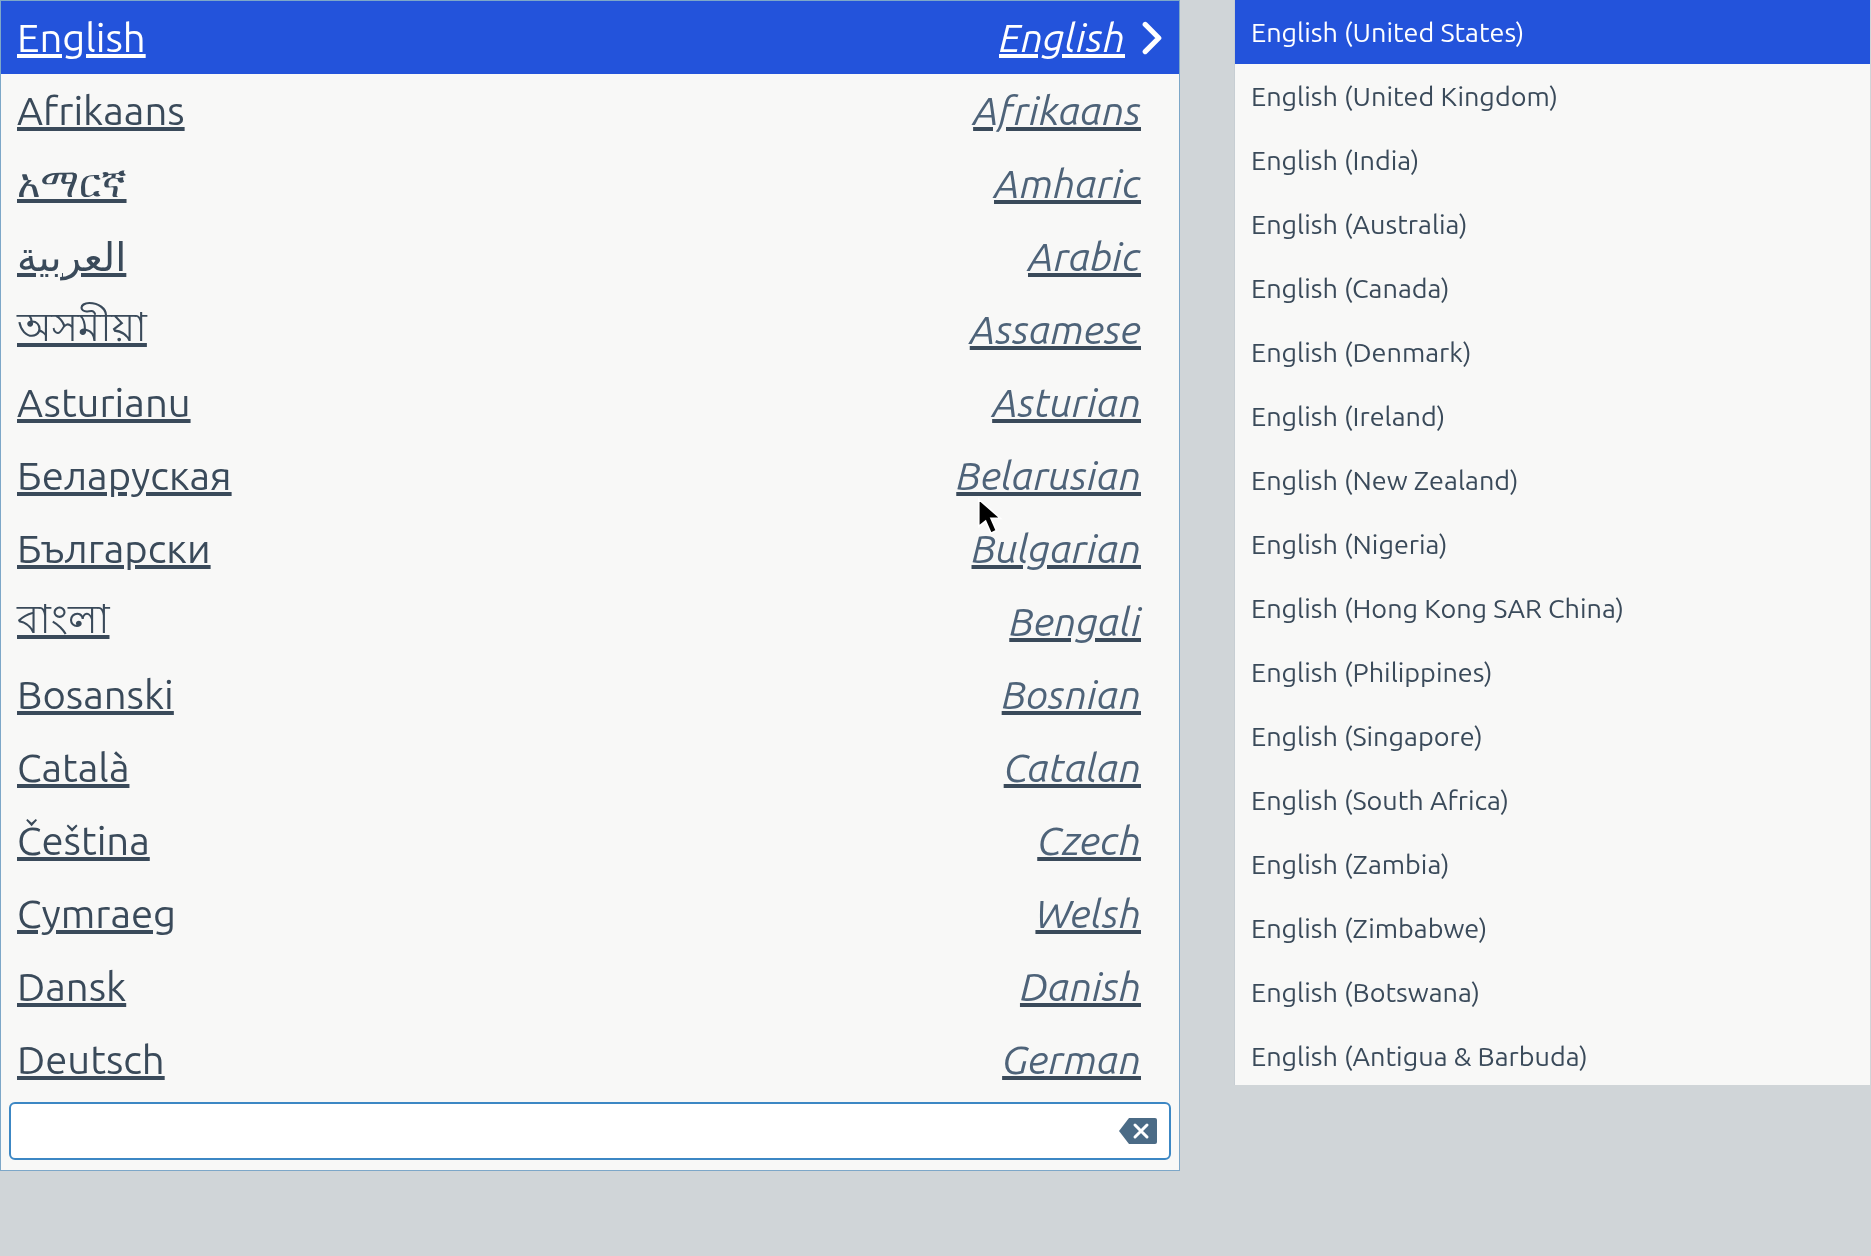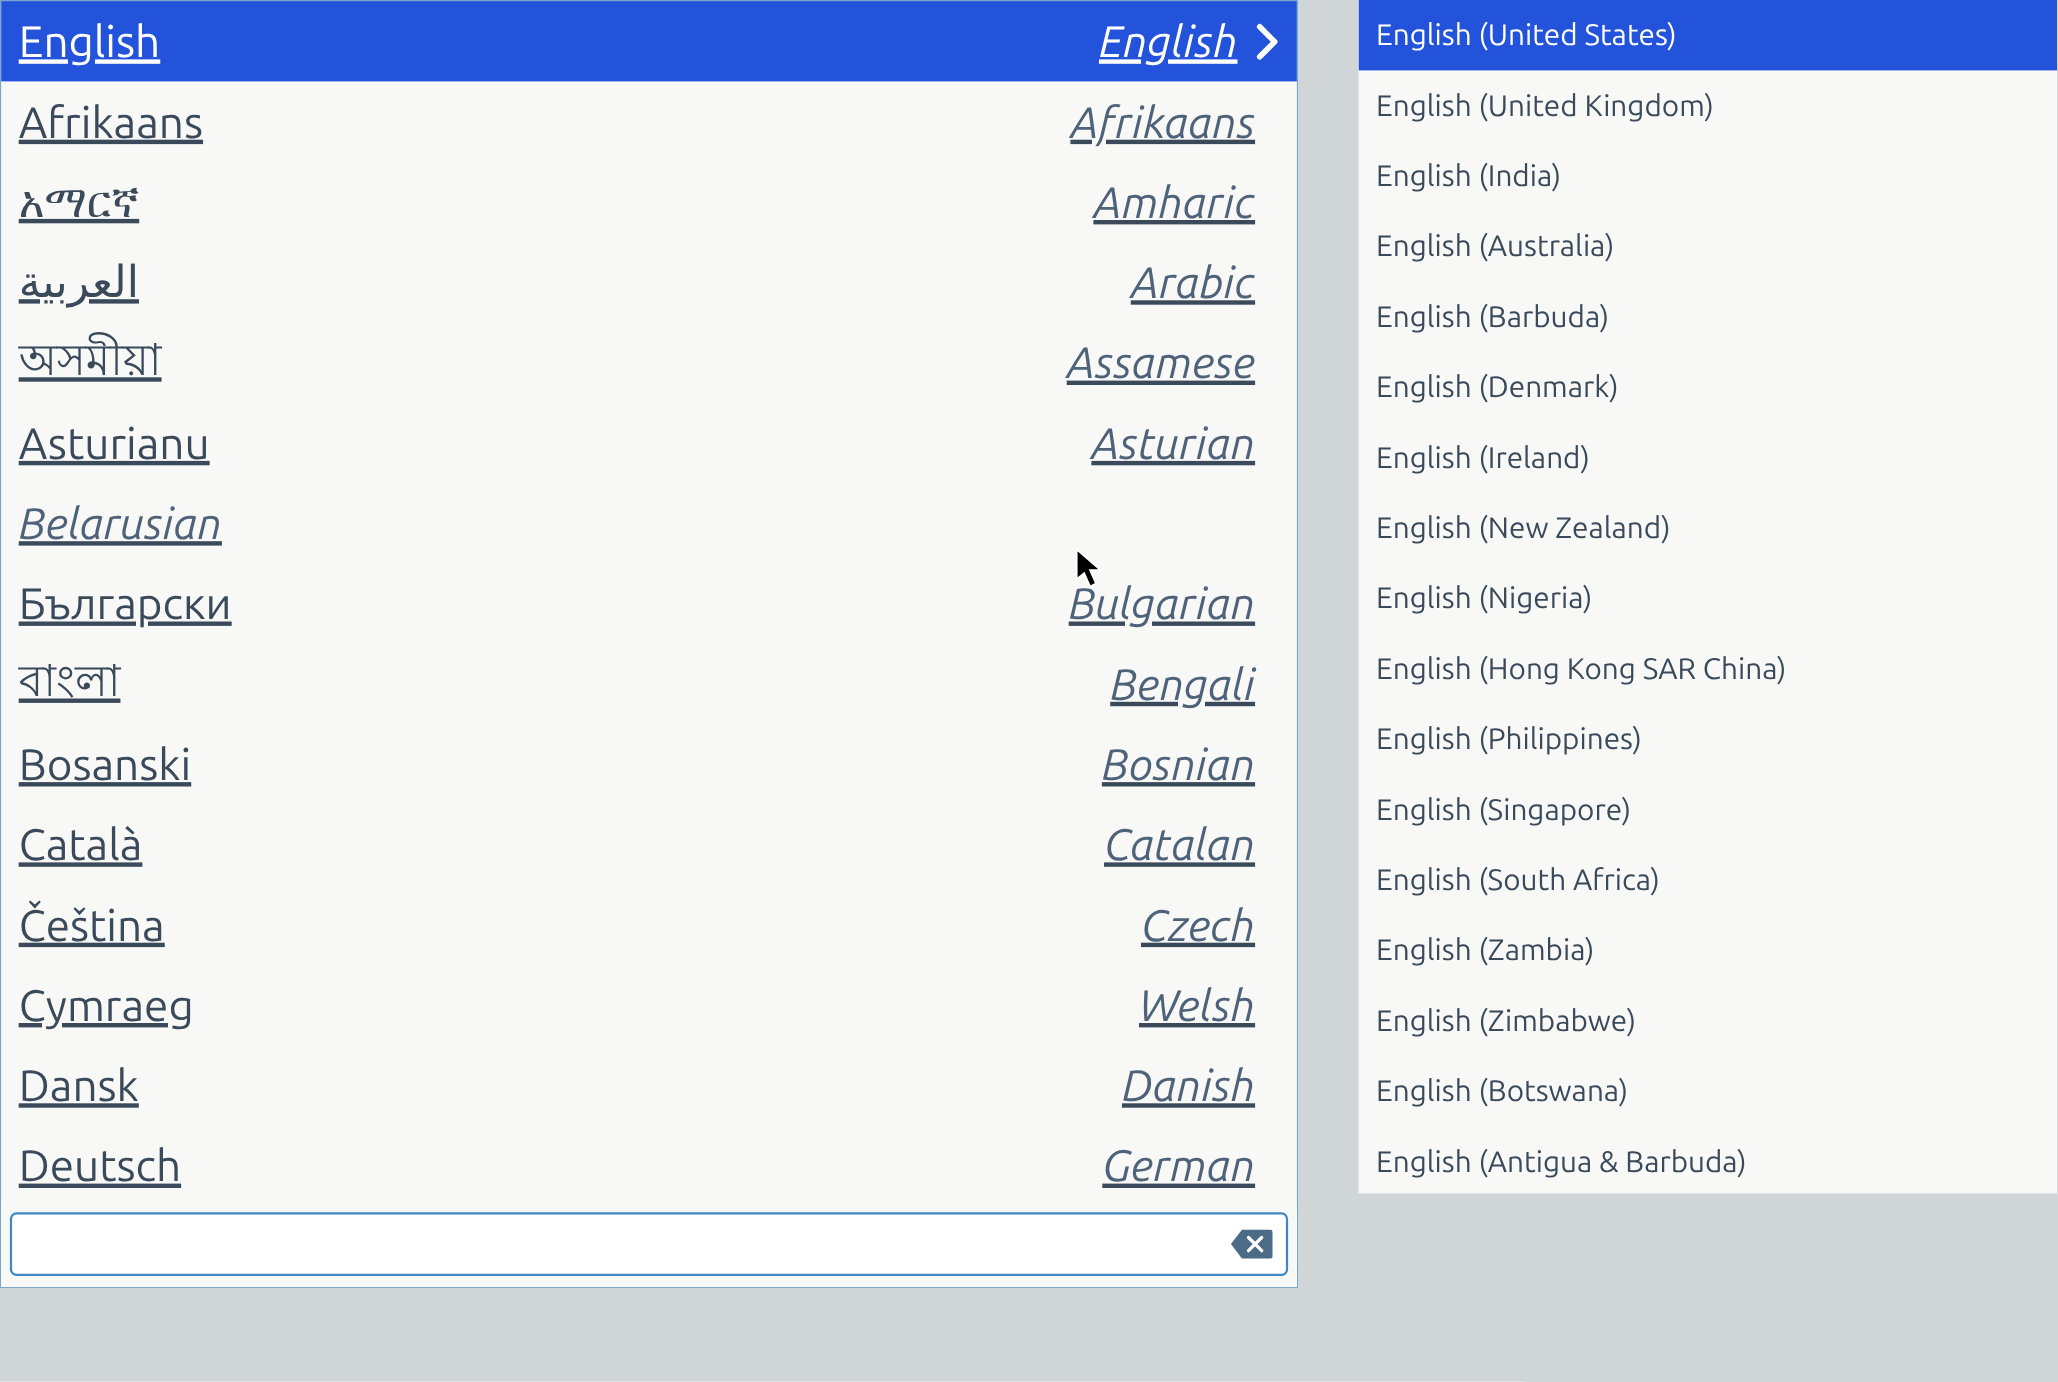--- a/index.html
+++ b/index.html
@@ -164,20 +164,21 @@
           <span class="english-name">Assamese</span>
         </span>
       </div>
       <div class="language-row">
         <span class="native-name">Asturianu</span>
         <span style="display: flex; align-items: center;">
           <span class="english-name">Asturian</span>
         </span>
       </div>
       <div class="language-row">
+        <span class="native-name">Беларуская</span>
         <span style="display: flex; align-items: center;">
           <span class="english-name">Belarusian</span>
         </span>
       </div>
       <div class="language-row">
         <span class="native-name">Български</span>
         <span style="display: flex; align-items: center;">
           <span class="english-name">Bulgarian</span>
         </span>
       </div>
@@ -244,21 +245,21 @@
     <div class="locale-row">
       <span>English (United Kingdom)</span>
     </div>
     <div class="locale-row">
       <span>English (India)</span>
     </div>
     <div class="locale-row">
       <span>English (Australia)</span>
     </div>
     <div class="locale-row">
-      <span>English (Barbuda)</span>
+      <span>English (Canada)</span>
     </div>
     <div class="locale-row">
       <span>English (Denmark)</span>
     </div>
     <div class="locale-row">
       <span>English (Ireland)</span>
     </div>
     <div class="locale-row">
       <span>English (New Zealand)</span>
     </div>

